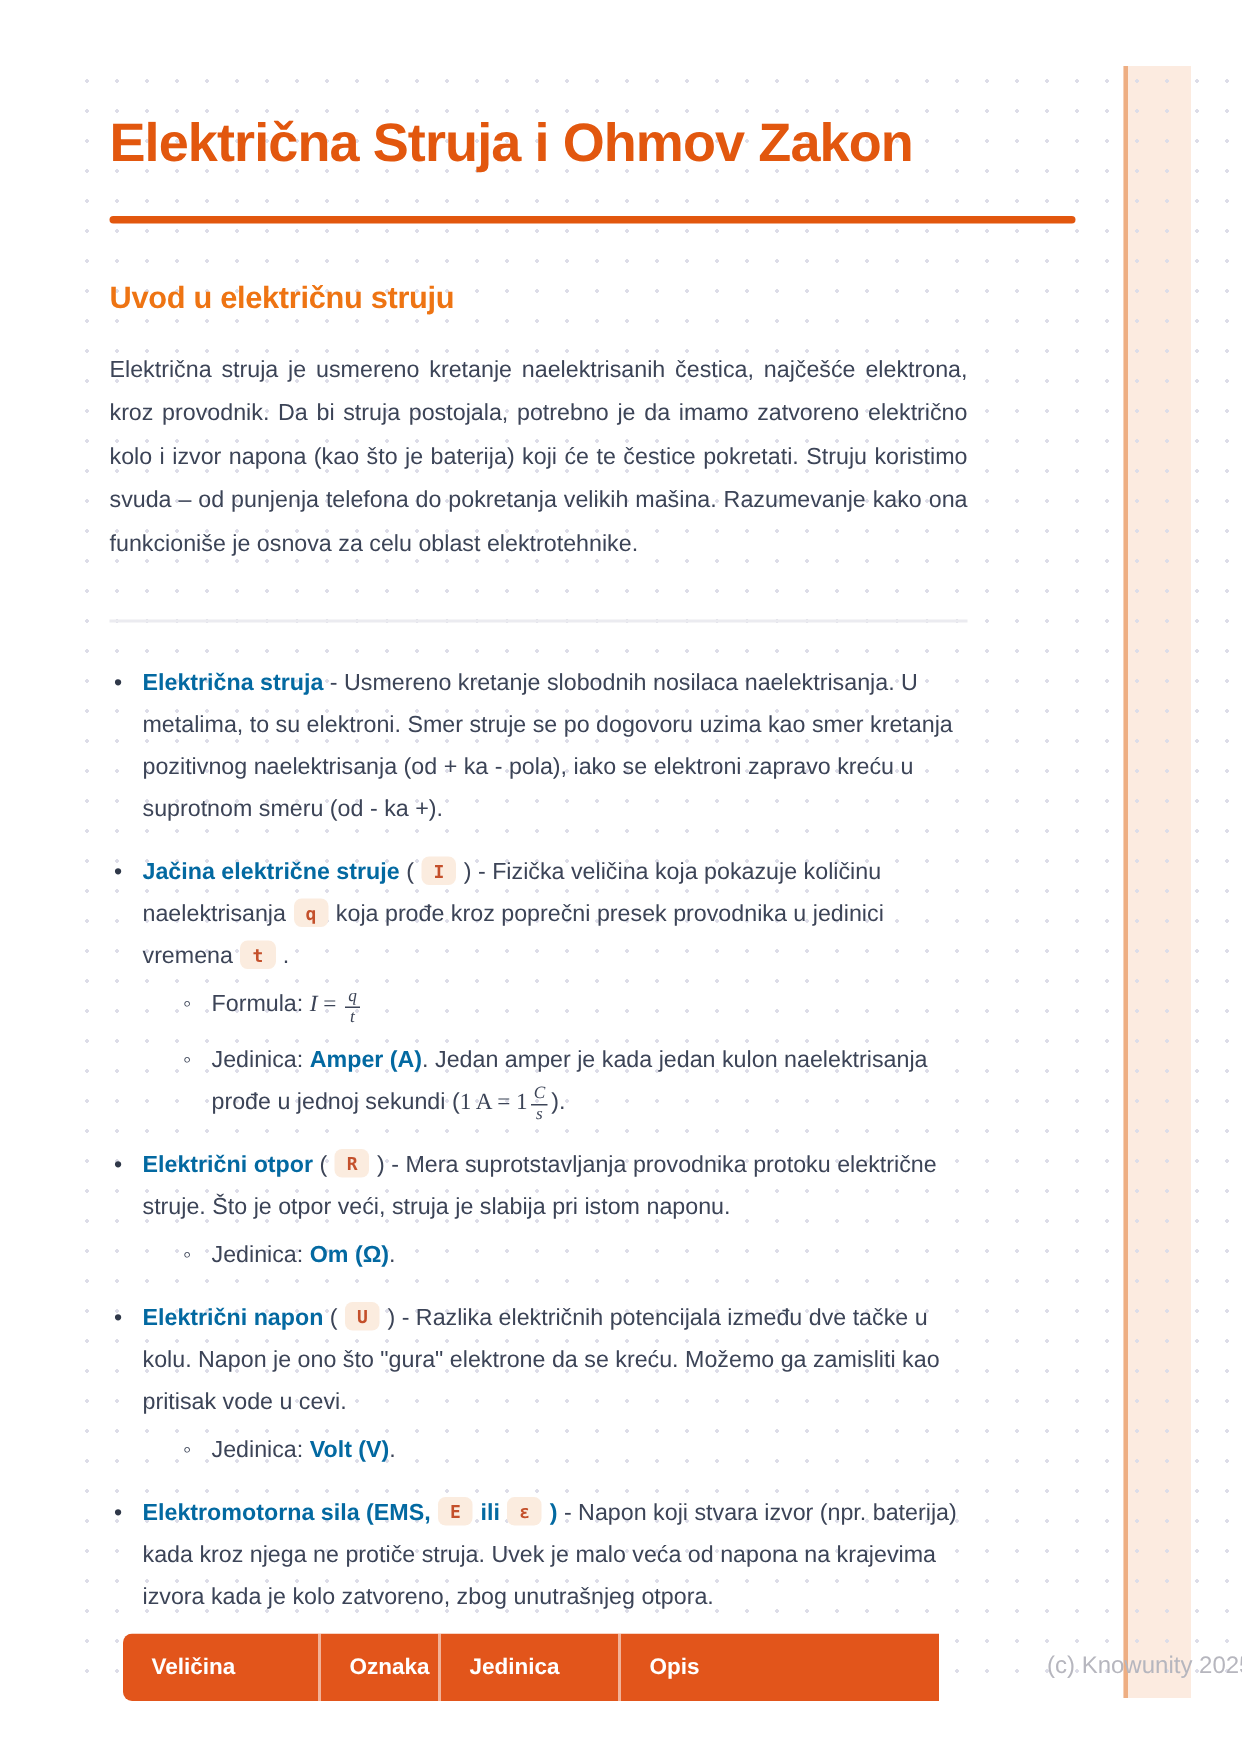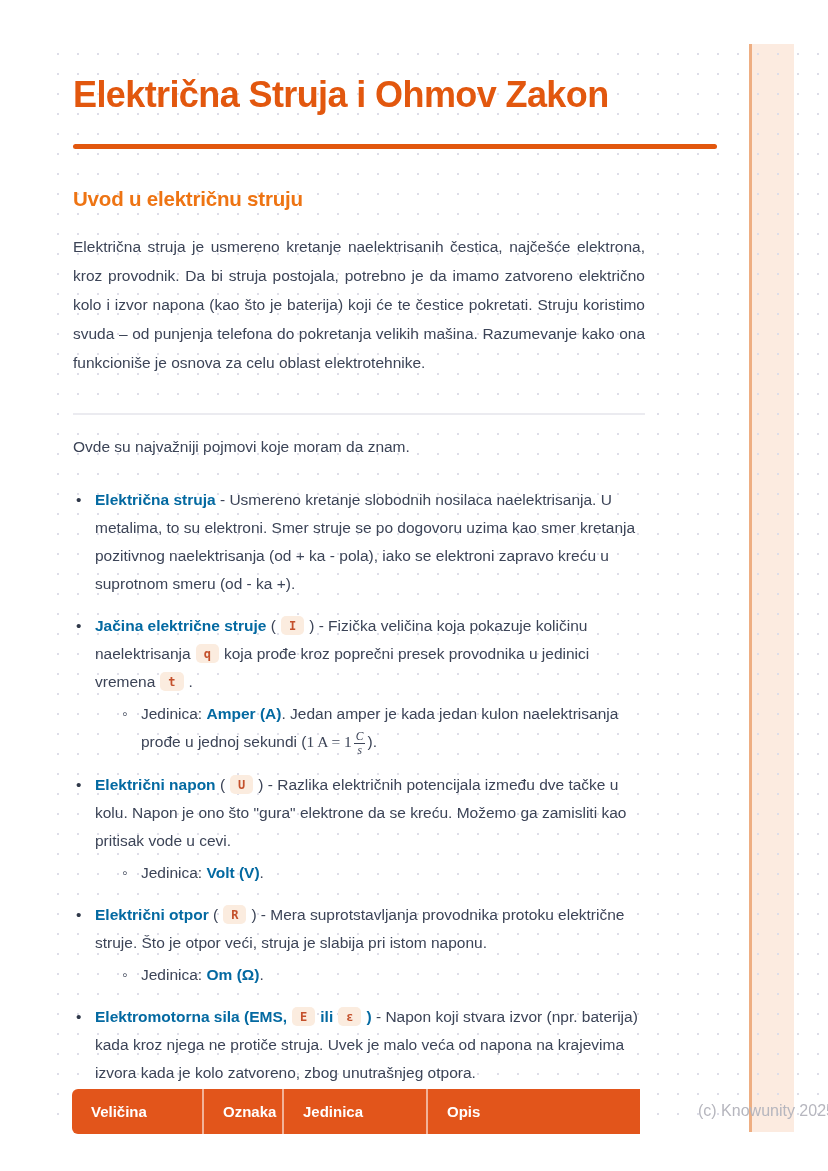--- a/index.html
+++ b/index.html
@@ -51,63 +51,63 @@
   .m{font-family:"Liberation Serif",serif;}
   .mi{font-family:"Liberation Serif",serif;font-style:italic;}
   .frac{
     display:inline-block;text-align:center;vertical-align:-7px;
     font-family:"Liberation Serif",serif;font-style:italic;
     font-size:11.5px;line-height:1.1;margin:0 2px;color:#3c4457;
   }
   .frac .num{display:block;border-bottom:1px solid #3c4457;padding:0 2px;}
   .frac .den{display:block;}
   .summary-table{
-    position:absolute;left:72px;top:1089px;width:575px;display:flex;
+    position:absolute;left:82px;top:1089px;width:575px;display:flex;
     border-radius:6px;overflow:hidden;
   }
   .summary-table .th{
     box-sizing:border-box;background:#e2551b;color:#ffffff;font-weight:700;font-size:15px;
     padding:14px 6px 14px 19px;border-right:2px solid rgba(255,255,255,0.55);
   }
   .summary-table .th:last-child{border-right:0;}
   .th-velicina{width:132px;}
   .th-oznaka{width:80px;}
-  .th-jedinica{width:144px;}
+  .th-jedinica{width:120px;}
   .th-opis{width:212px;}
   .copyright{
     position:absolute;left:698px;top:1102px;font-size:16px;color:#b6b6be;white-space:nowrap;
   }
 </style>
 </head>
 <body>
 
 <div class="side-band"></div>
 <div class="dot-grid"></div>
 
 <div class="content">
   <h1 class="doc-title">Električna Struja i Ohmov Zakon</h1>
   <div class="title-rule"></div>
 
   <h2 class="section-heading">Uvod u električnu struju</h2>
   <p class="body-par">Električna struja je usmereno kretanje naelektrisanih čestica, najčešće elektrona, kroz provodnik. Da bi struja postojala, potrebno je da imamo zatvoreno električno kolo i izvor napona (kao što je baterija) koji će te čestice pokretati. Struju koristimo svuda – od punjenja telefona do pokretanja velikih mašina. Razumevanje kako ona funkcioniše je osnova za celu oblast elektrotehnike.</p>
 
   <div class="section-divider"></div>
 
-  <p class="lead-par">Ovde su najvažniji pojmovi koje moram da znam.</p>
 
   <ul class="def-list">
       <li><b>Električna struja</b> - Usmereno kretanje slobodnih nosilaca naelektrisanja. U metalima, to su elektroni. Smer struje se po dogovoru uzima kao smer kretanja pozitivnog naelektrisanja (od + ka - pola), iako se elektroni zapravo kreću u suprotnom smeru (od - ka +).</li>
       <li><b>Jačina električne struje</b> (<span class="badge">I</span>) - Fizička veličina koja pokazuje količinu naelektrisanja<span class="badge">q</span>koja prođe kroz poprečni presek provodnika u jedinici vremena<span class="badge">t</span>.<ul class="sub-list">
+          <li>Formula: <span class="mi">I</span><span class="m"> = </span><span class="frac"><span class="num">q</span><span class="den">t</span></span></li>
           <li>Jedinica: <b>Amper (A)</b>. Jedan amper je kada jedan kulon naelektrisanja prođe u jednoj sekundi (<span class="m">1 A = 1</span><span class="frac"><span class="num">C</span><span class="den">s</span></span>).</li>
+        </ul></li>
+      <li><b>Električni otpor</b> (<span class="badge">R</span>) - Mera suprotstavljanja provodnika protoku električne struje. Što je otpor veći, struja je slabija pri istom naponu.<ul class="sub-list">
+          <li>Jedinica: <b>Om (Ω)</b>.</li>
         </ul></li>
       <li><b>Električni napon</b> (<span class="badge">U</span>) - Razlika električnih potencijala između dve tačke u kolu. Napon je ono što "gura" elektrone da se kreću. Možemo ga zamisliti kao pritisak vode u cevi.<ul class="sub-list">
           <li>Jedinica: <b>Volt (V)</b>.</li>
-        </ul></li>
-      <li><b>Električni otpor</b> (<span class="badge">R</span>) - Mera suprotstavljanja provodnika protoku električne struje. Što je otpor veći, struja je slabija pri istom naponu.<ul class="sub-list">
-          <li>Jedinica: <b>Om (Ω)</b>.</li>
         </ul></li>
       <li><b>Elektromotorna sila (EMS,</b><span class="badge">E</span><b>ili</b><span class="badge">ε</span><b>)</b> - Napon koji stvara izvor (npr. baterija) kada kroz njega ne protiče struja. Uvek je malo veća od napona na krajevima izvora kada je kolo zatvoreno, zbog unutrašnjeg otpora.</li>
     </ul>
 </div>
 
 <div class="summary-table">
   <div class="th th-velicina">Veličina</div>
   <div class="th th-oznaka">Oznaka</div>
   <div class="th th-jedinica">Jedinica</div>
   <div class="th th-opis">Opis</div>

